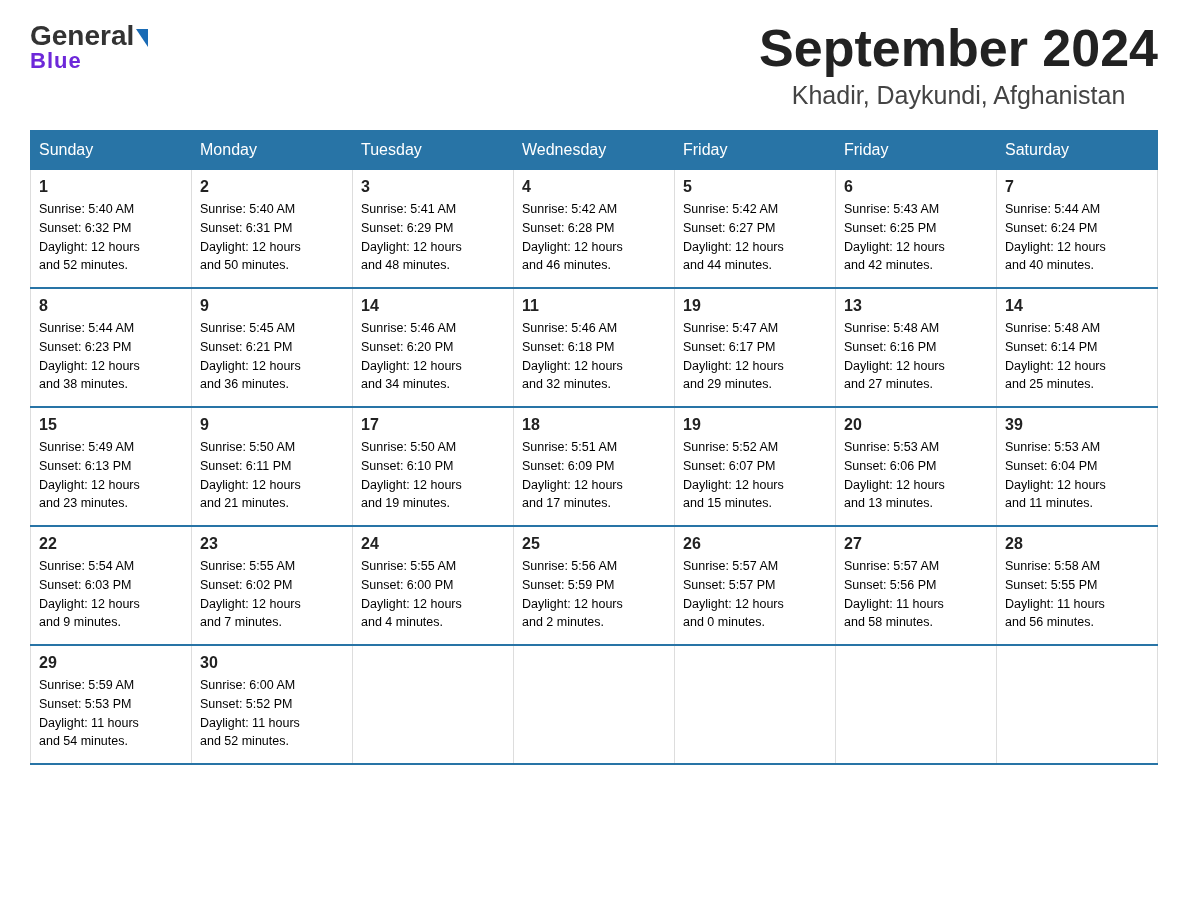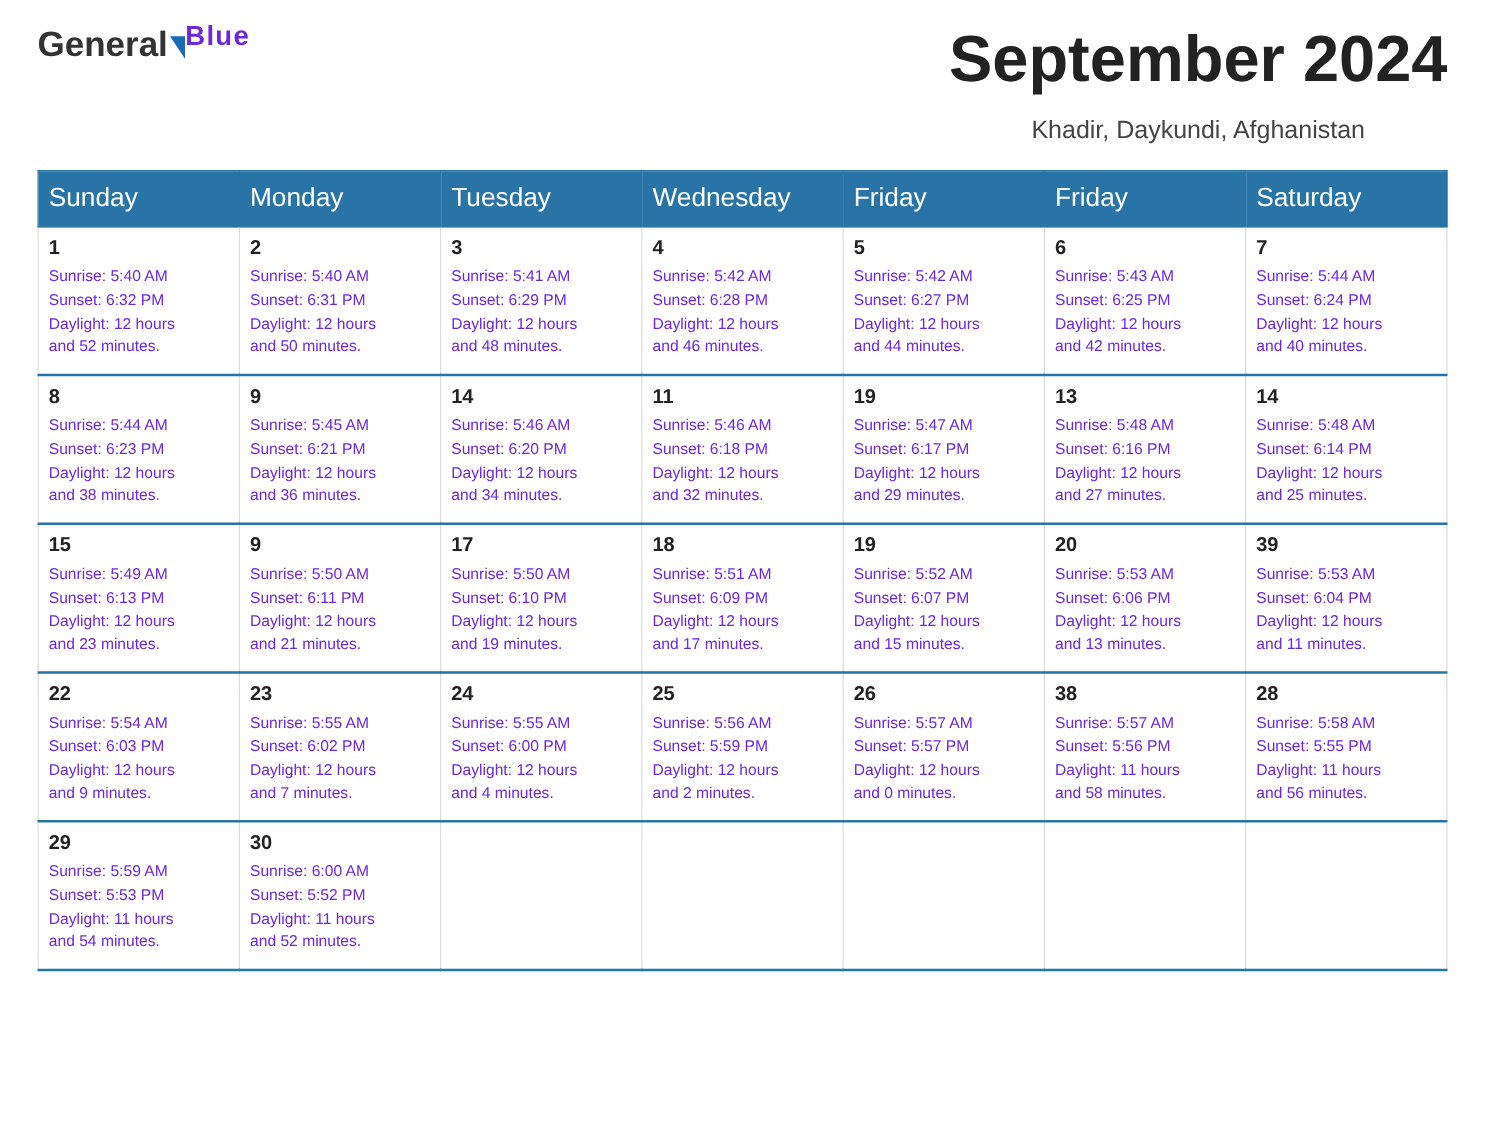--- a/index.html
+++ b/index.html
@@ -10,21 +10,21 @@
       color: #333;
     }
     .header {
       display: flex;
       justify-content: space-between;
       align-items: flex-start;
       margin-bottom: 20px;
     }
     .logo {
       display: flex;
-      flex-direction: row;
+      flex-direction: column;
       align-items: flex-start;
     }
     .logo-text {
       display: flex;
       align-items: center;
       font-size: 28px;
       font-weight: bold;
       color: #333;
     }
     .logo-arrow {
@@ -47,36 +47,36 @@
     .title-section {
       text-align: center;
     }
     .month-title {
       font-size: 52px;
       font-weight: bold;
       color: #222;
       line-height: 1.1;
     }
     .location-title {
-      font-size: 20px;
+      font-size: 25px;
       color: #444;
-      margin-top: 16px;
+      margin-top: 4px;
     }
     table {
       width: 100%;
       border-collapse: collapse;
       table-layout: fixed;
     }
     thead tr {
       background-color: #2874a6;
       color: #fff;
     }
     thead th {
       padding: 10px 8px;
-      font-size: 21px;
+      font-size: 16px;
       font-weight: normal;
       text-align: left;
       border: 1px solid #2874a6;
     }
     tbody tr {
       border-bottom: 2px solid #2874a6;
     }
     tbody td {
       padding: 8px 8px 12px 8px;
       font-size: 13px;
@@ -88,21 +88,21 @@
     }
     .day-num {
       font-size: 16px;
       font-weight: bold;
       color: #222;
       display: block;
       margin-bottom: 4px;
     }
     .day-info {
       font-size: 12.5px;
-      color: #6d28d9;
+      color: #000000;
       line-height: 1.5;
     }
     .empty-cell {
       background: #fff;
     }
   </style>
 </head>
 <body>
 
 <div class="header">
@@ -237,21 +237,21 @@
         </td>
         <td>
           <span class="day-num">25</span>
           <span class="day-info">Sunrise: 5:56 AM<br>Sunset: 5:59 PM<br>Daylight: 12 hours<br>and 2 minutes.</span>
         </td>
         <td>
           <span class="day-num">26</span>
           <span class="day-info">Sunrise: 5:57 AM<br>Sunset: 5:57 PM<br>Daylight: 12 hours<br>and 0 minutes.</span>
         </td>
         <td>
-          <span class="day-num">38</span>
+          <span class="day-num">27</span>
           <span class="day-info">Sunrise: 5:57 AM<br>Sunset: 5:56 PM<br>Daylight: 11 hours<br>and 58 minutes.</span>
         </td>
         <td>
           <span class="day-num">28</span>
           <span class="day-info">Sunrise: 5:58 AM<br>Sunset: 5:55 PM<br>Daylight: 11 hours<br>and 56 minutes.</span>
         </td>
       </tr>
       <tr>
         <td>
           <span class="day-num">29</span>

